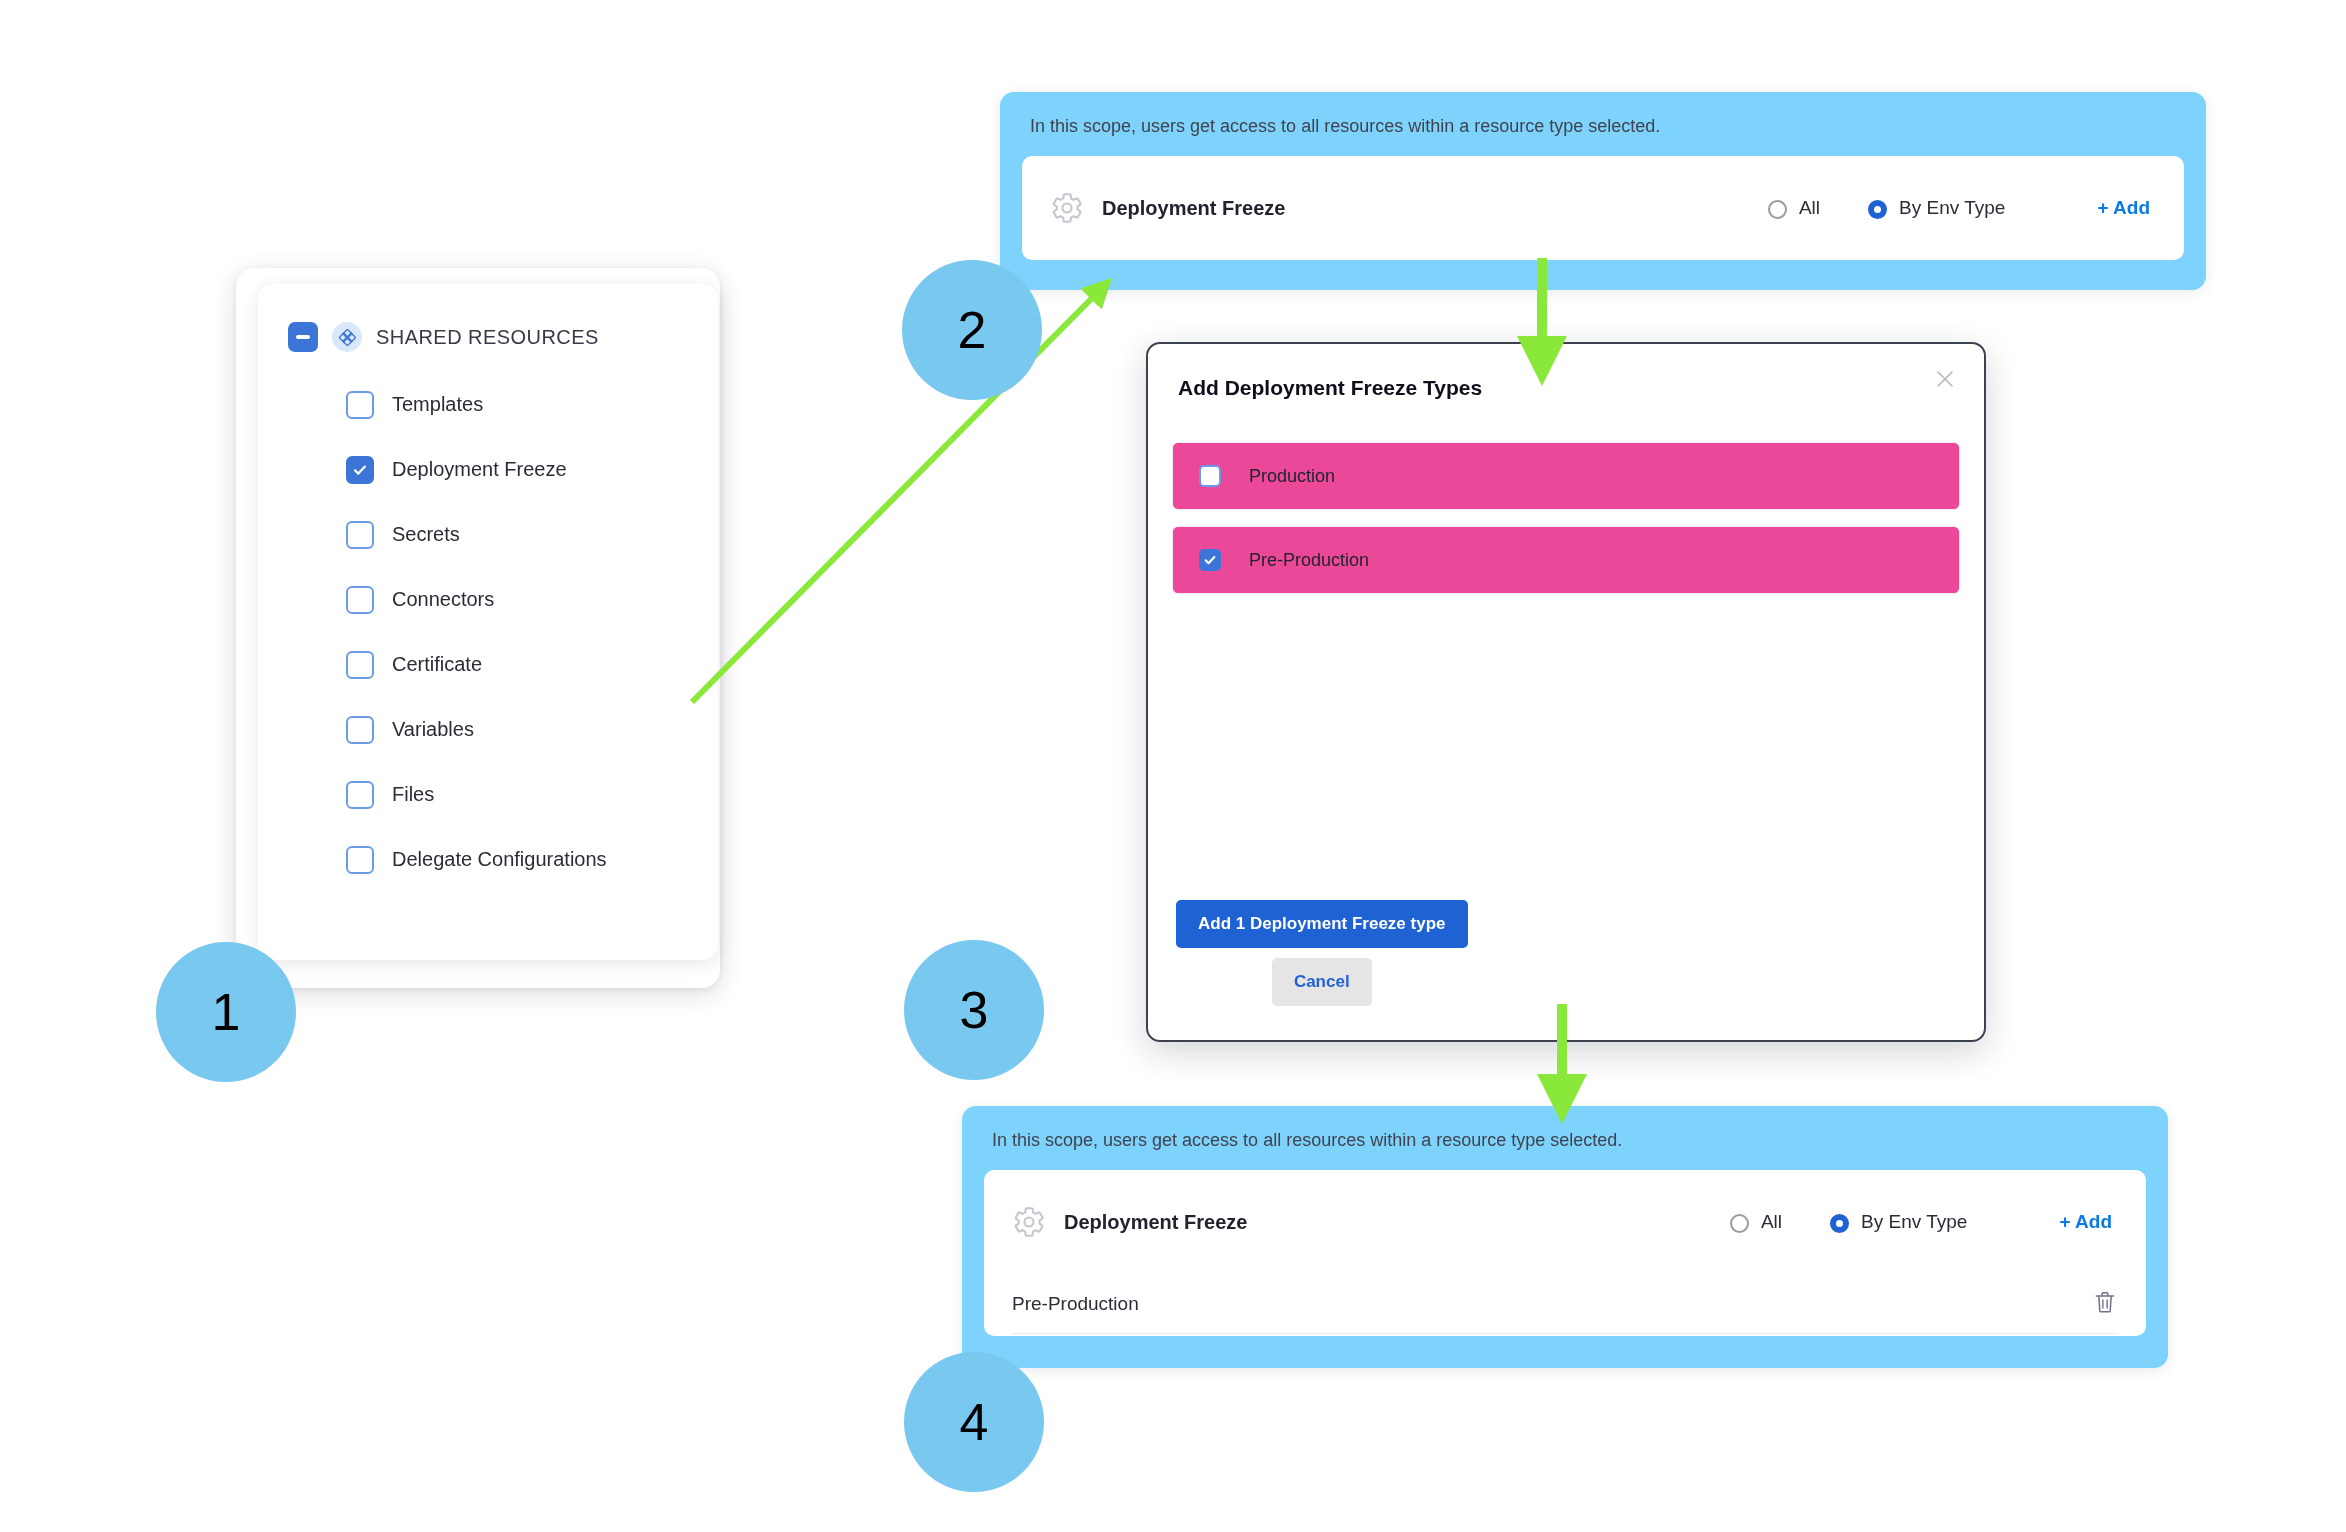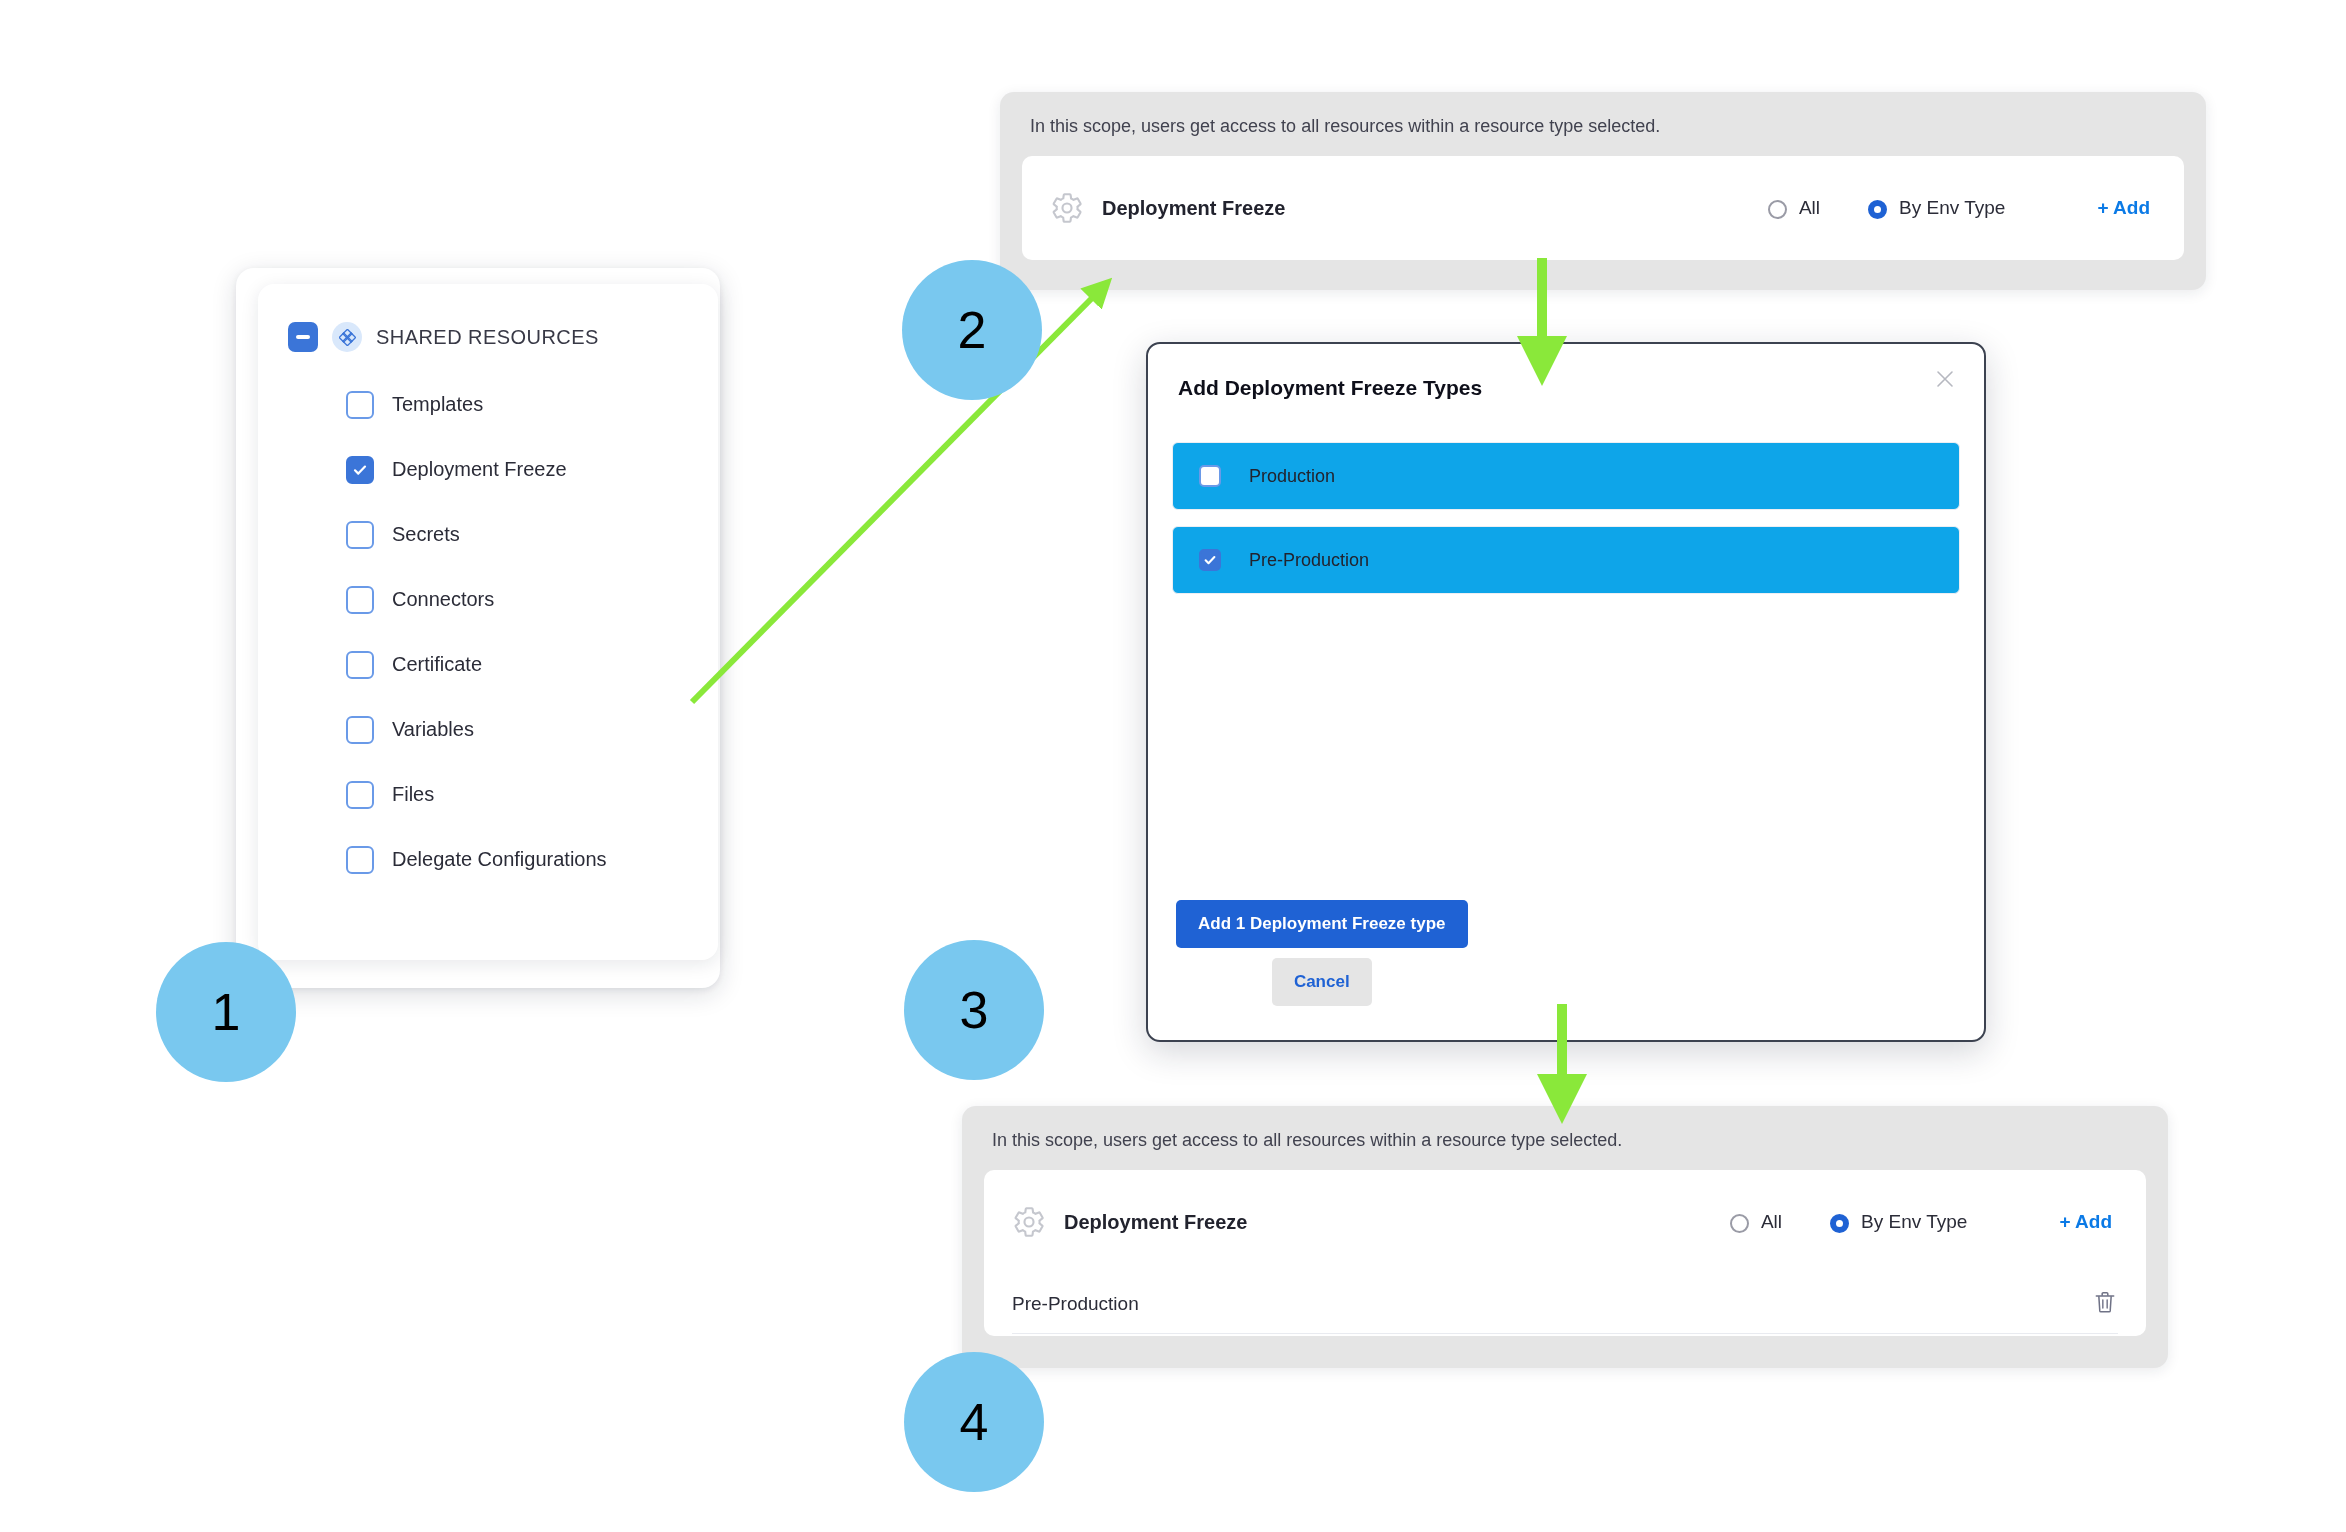--- a/index.html
+++ b/index.html
@@ -114,21 +114,21 @@
   }
   .tree-item-label {
     font-size: 20px;
     color: #2b2c38;
     white-space: nowrap;
   }
 
   
   .scope-panel {
     position: absolute;
-    background: #e5e5e5;
+    background: #7dd3fc;
     border-radius: 14px;
     box-shadow: 0 3px 14px rgba(20,30,50,0.09);
     box-sizing: border-box;
   }
   #scope-top   { left: 1000px; top: 92px;  width: 1206px; height: 198px; }
   #scope-bottom{ left: 962px;  top: 1106px; width: 1206px; height: 262px; }
 
   .scope-note {
     position: absolute;
     left: 30px;
@@ -254,21 +254,21 @@
     cursor: pointer;
   }
   .modal-list {
     position: absolute;
     left: 24px;
     right: 24px;
     top: 98px;
   }
   .modal-opt {
     height: 68px;
-    background: #0ea5e9;
+    background: #ec4899;
     border: 1px solid #eceef3;
     border-radius: 6px;
     display: flex;
     align-items: center;
     padding-left: 26px;
     box-sizing: border-box;
     margin-bottom: 16px;
   }
   .cb-sm {
     width: 22px;

